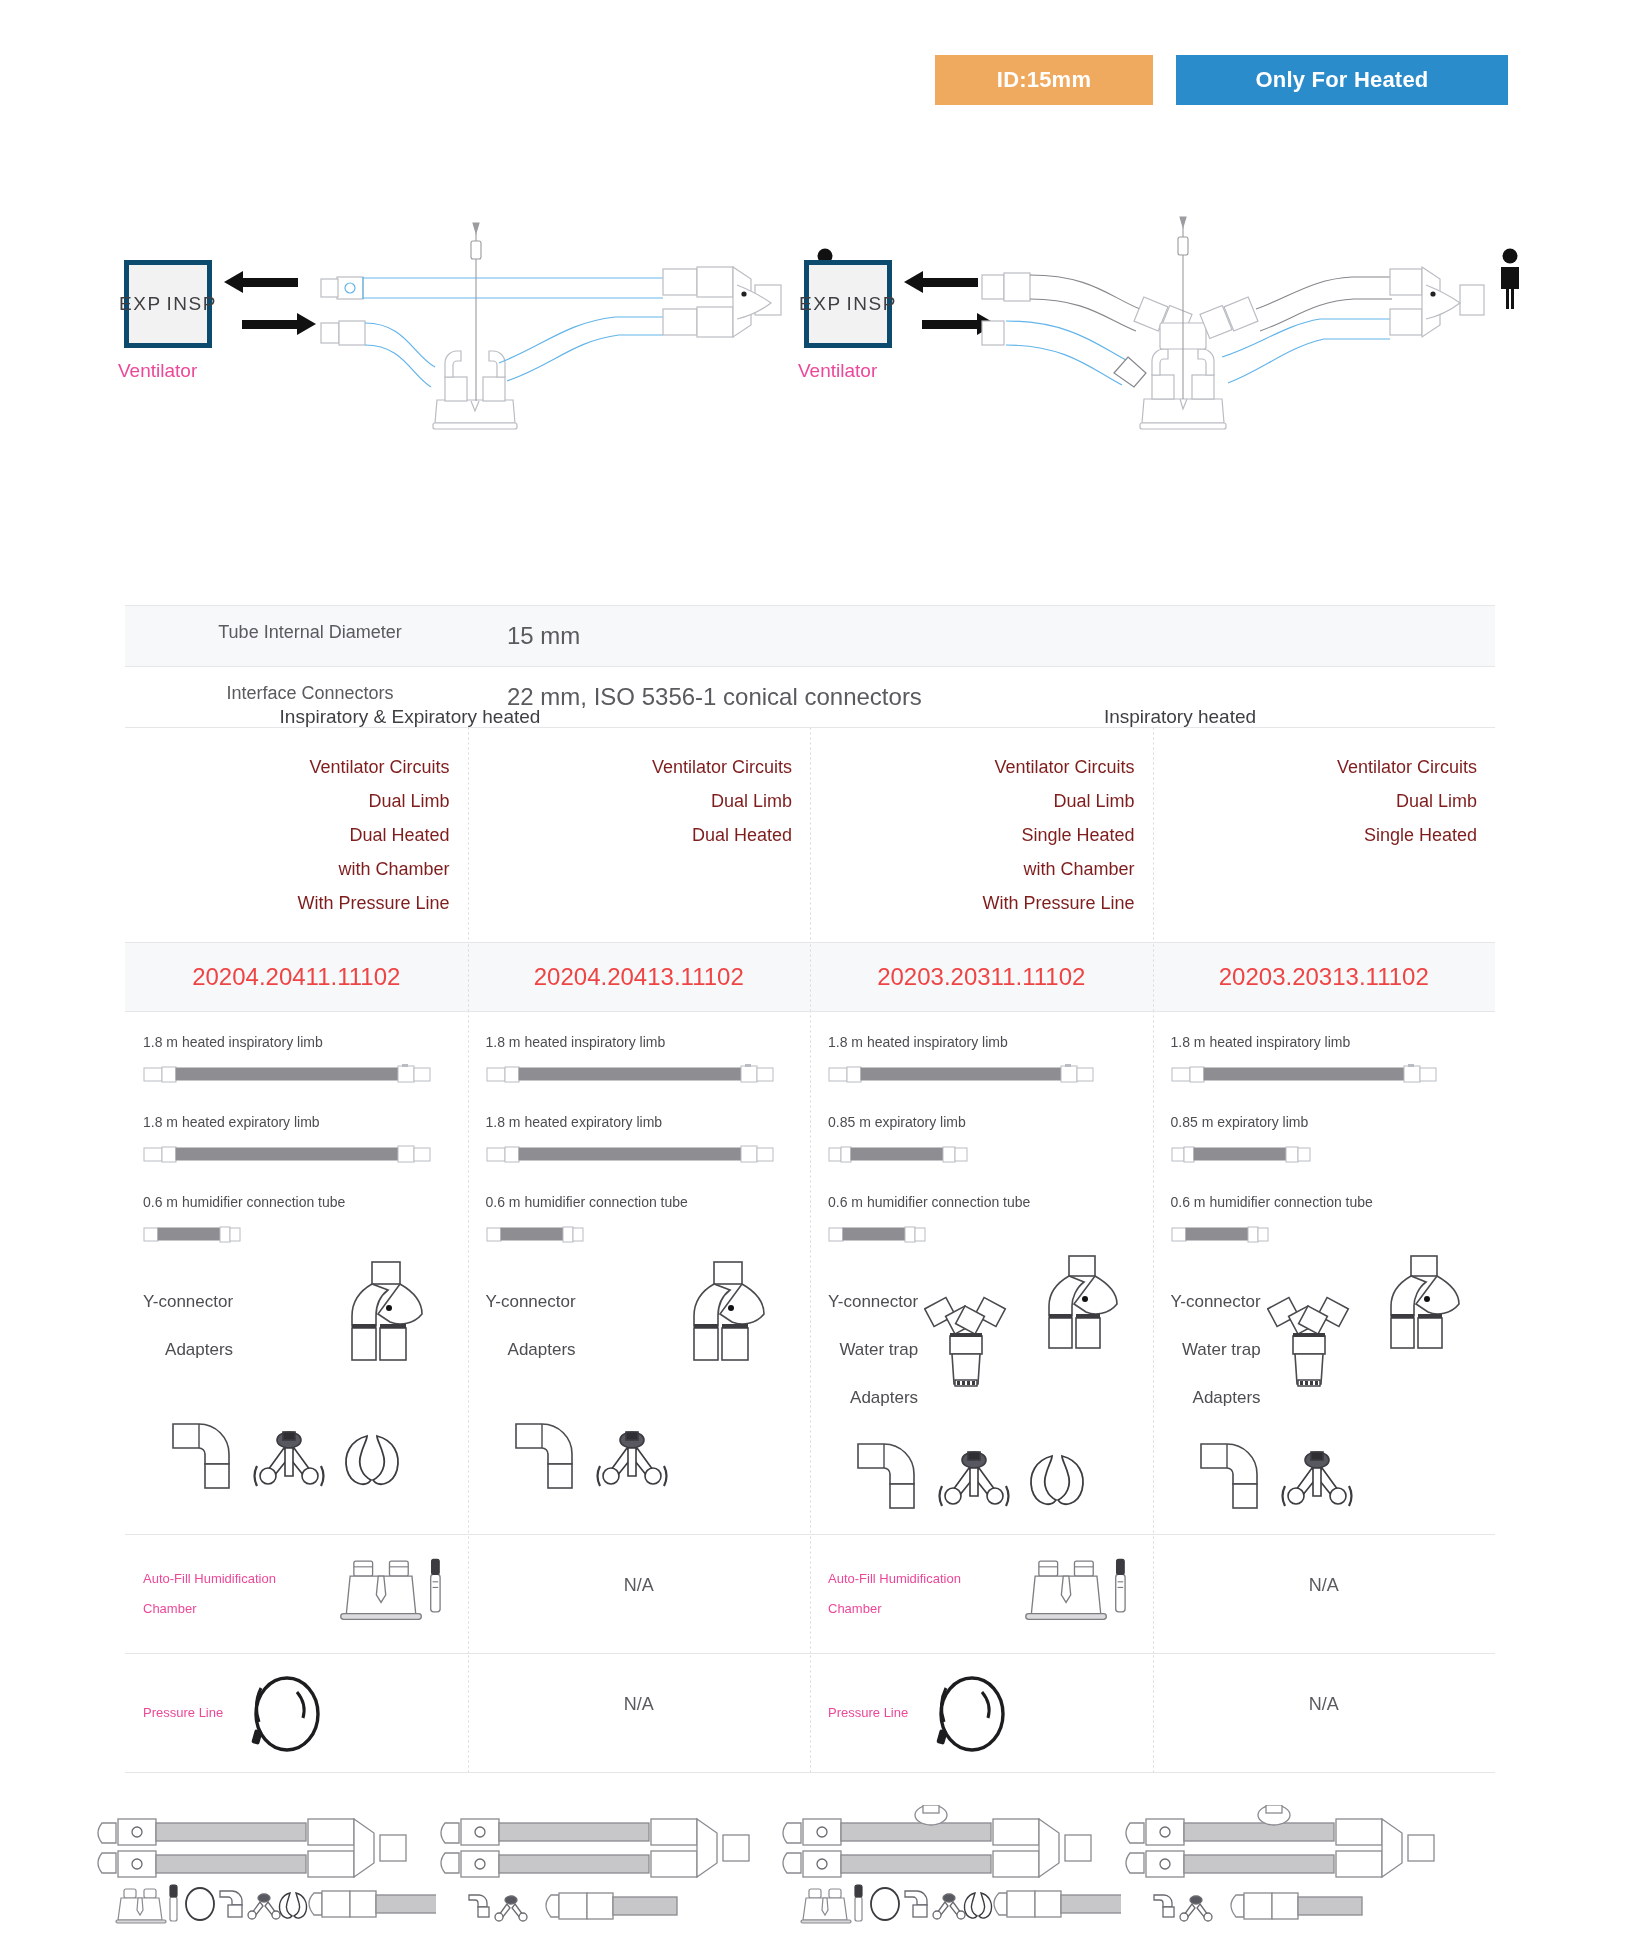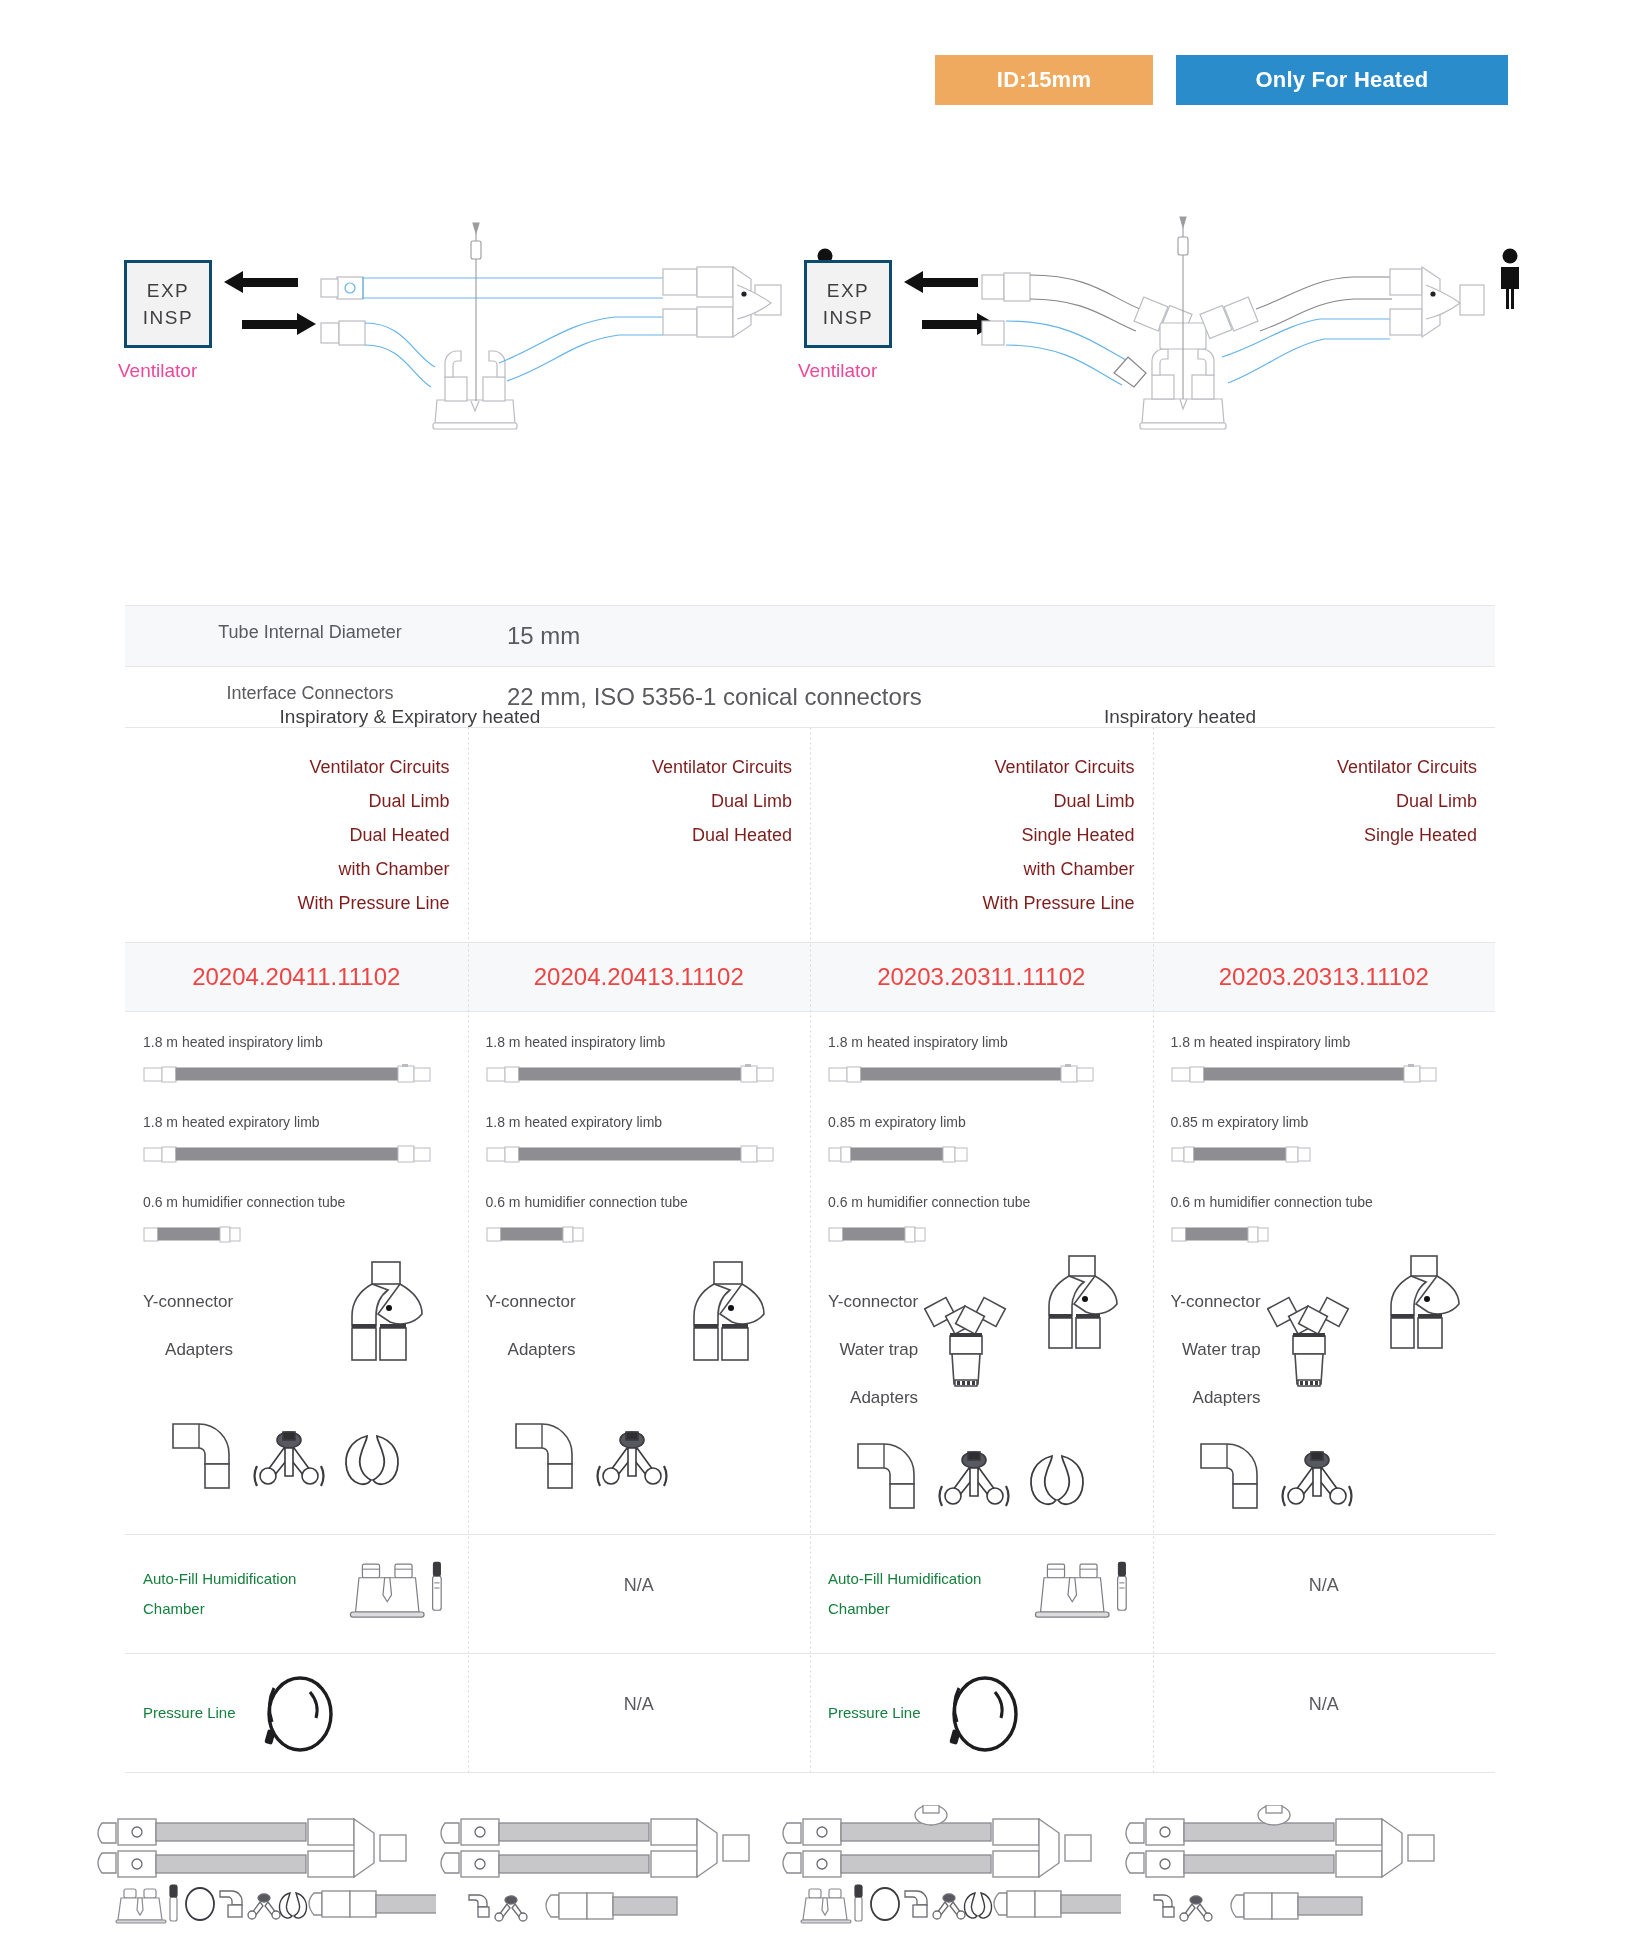--- a/index.html
+++ b/index.html
@@ -38,22 +38,22 @@
     top: 190px; left: 0; width: 1644px; height: 360px;
   }
   .diagram { position: absolute; top: 0; width: 790px; height: 330px; }
   .diagram.left  { left: 100px; }
   .diagram.right { left: 790px; }
 
   .vent-box {
     position: absolute;
     width: 88px; height: 88px;
     background: #f2f2f2;
-    border: 3px solid #0c4a6e;
-    display: flex; flex-direction: column;
+    border: 5px solid #0c4a6e;
+    display: flex; flex-direction: row;
     align-items: center; justify-content: center;
     gap: 5px;
     font-size: 19px; color: #3f3f43;
     letter-spacing: 1.5px;
   }
   .vent-label {
     position: absolute;
     font-size: 19px; color: #ec4899;
     white-space: nowrap;
   }
@@ -150,21 +150,21 @@
   .tube-art { margin-bottom: 30px; }
 
   .acc-block { display: flex; align-items: flex-start; gap: 12px; text-align: right; }
   .acc-labels { font-size: 17px; color: #4d4d52; line-height: 48px; padding-top: 4px;}
   .acc-art { flex: 1; position: relative; height: 140px; }
   .adapters-row { display: flex; align-items: flex-end; gap: 14px; margin-top: 6px; padding-left: 26px;}
 
   .na { text-align: center; font-size: 18px; color: #5a5a5f; padding: 40px 0; }
 
   .row-flex { display: flex; align-items: center; gap: 16px; }
-  .row-label-multi { font-size: 15px; color: #15803d; line-height: 30px; }
+  .row-label-multi { font-size: 13px; color: #ec4899; line-height: 30px; }
 
   .bottom-strip { display: flex; width: 100%; }
   .bottom-col { width: 342.5px; display:flex; align-items:center; justify-content:center; height: 150px; }
 
   svg { display: block; }
 </style>
 </head>
 <body>
 
 <div class="page">

